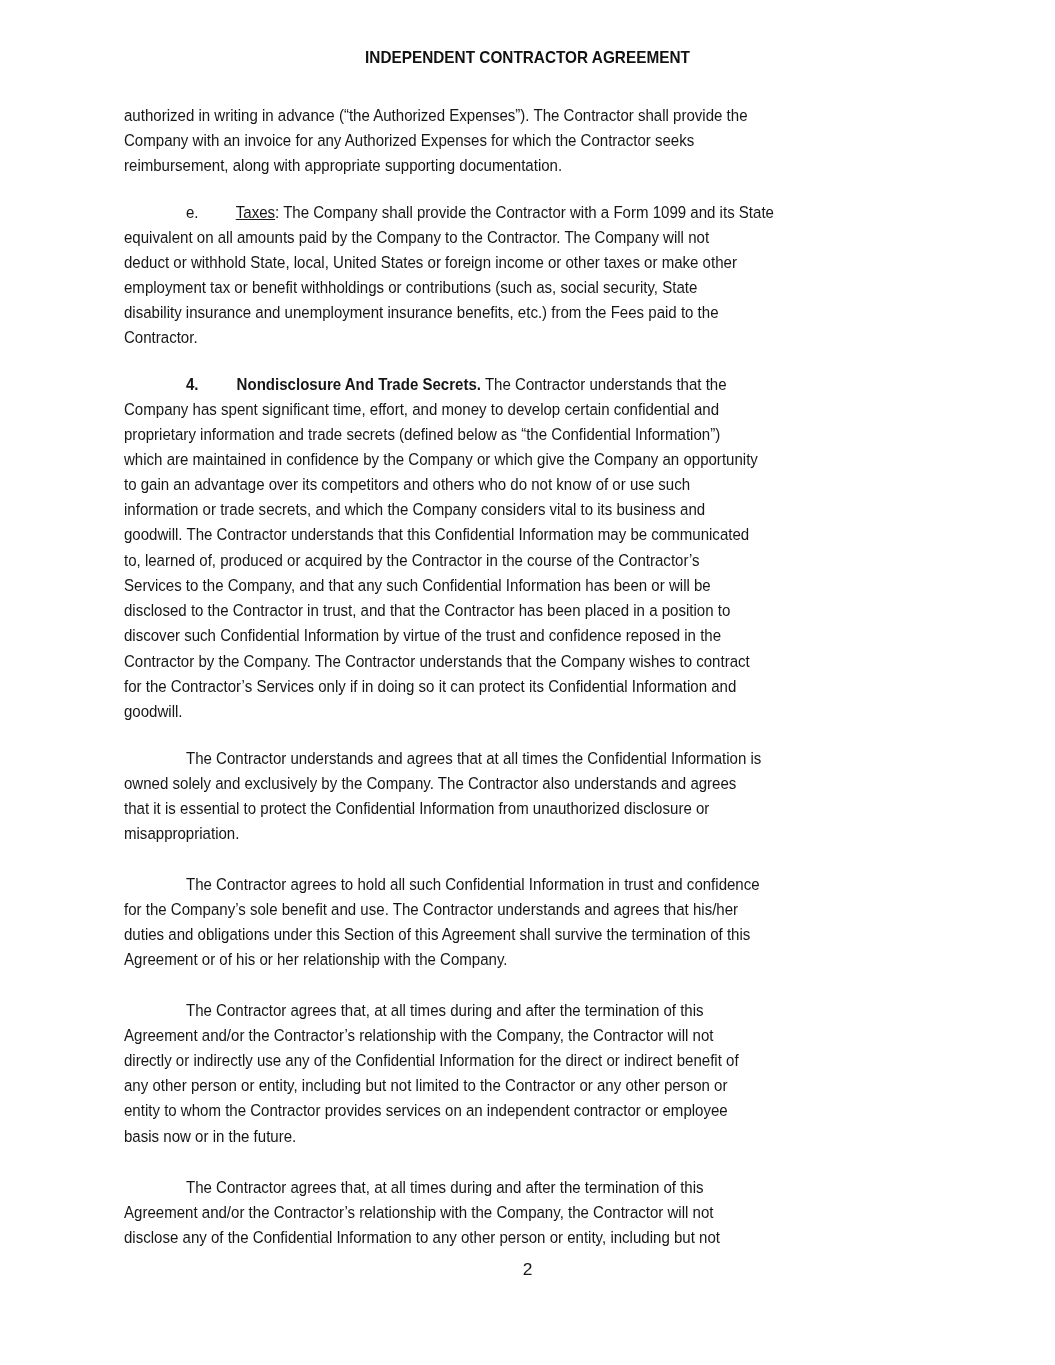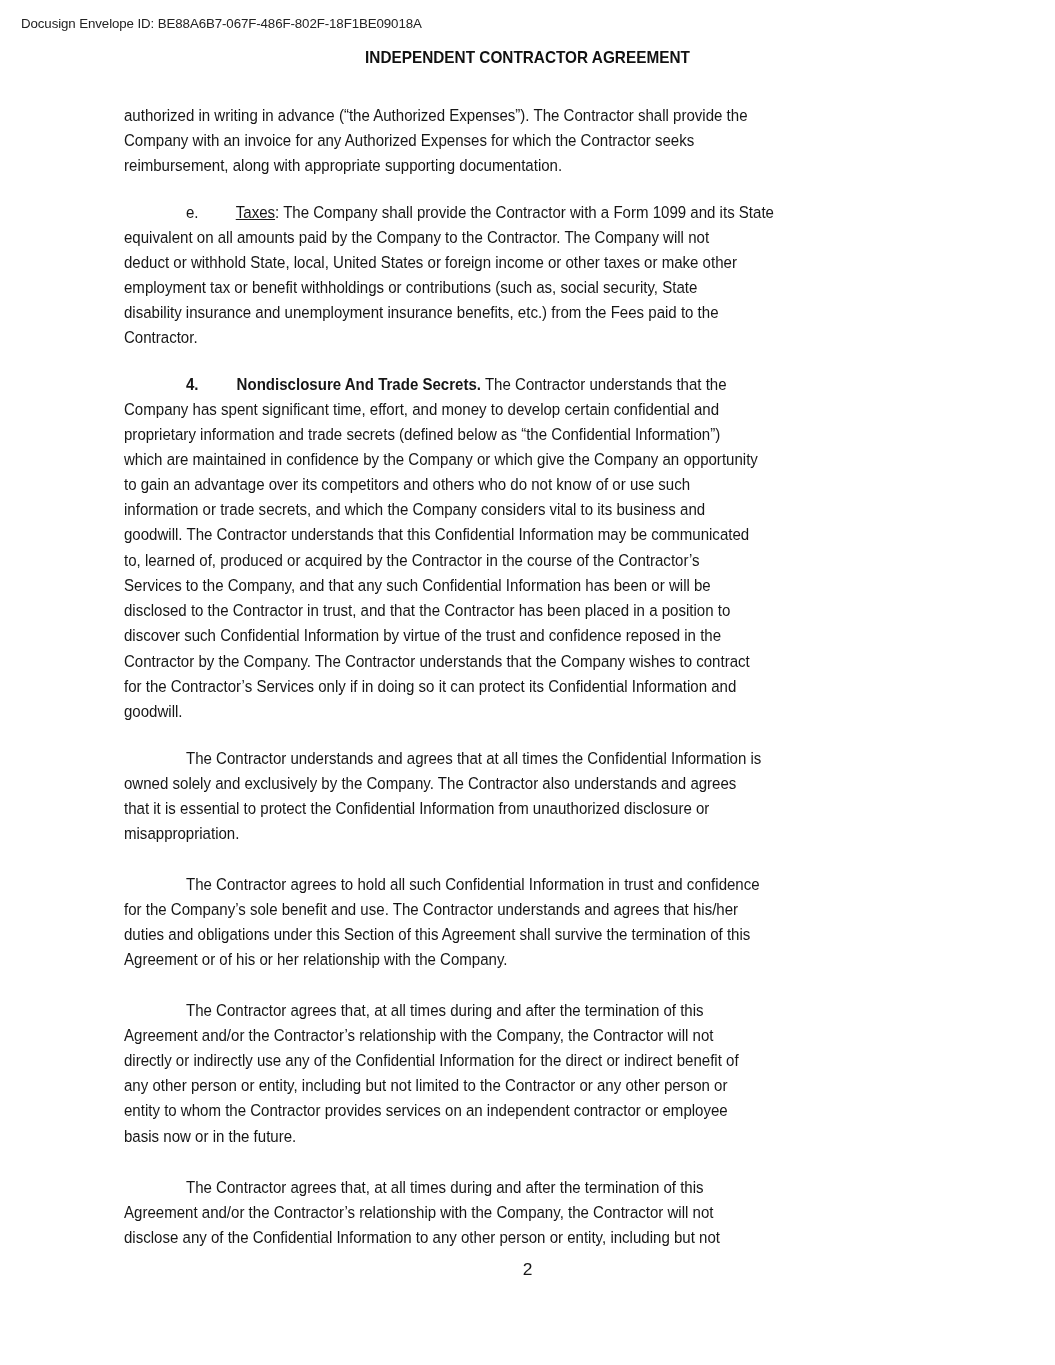--- a/index.html
+++ b/index.html
@@ -12,21 +12,20 @@
   .u { text-decoration: underline; }
   .b { font-weight: bold; }
   .tab { display: inline-block; }
   .pagenum { position: absolute; left: 0; width: 1055px; top: 1259px; text-align: center; font-family: "Liberation Sans", sans-serif; font-size: 17.4px; color: #161616; }
 </style>
 </head>
 <body>
 
 <div class="page">
 
-  <div class="envelope">Docusign Envelope ID: BE88A6B7-067F-486F-802F-18F1BE09018A</div>
   <div class="title">INDEPENDENT CONTRACTOR AGREEMENT</div>
 
   <div>
     <div class="line" style="top:104px">authorized in writing in advance (“the Authorized Expenses”).  The Contractor shall provide the</div>
     <div class="line" style="top:129px">Company with an invoice for any Authorized Expenses for which the Contractor seeks</div>
     <div class="line" style="top:154px">reimbursement, along with appropriate supporting documentation.</div>
   </div>
 
   <div>
     <div class="line indent" style="top:201px"><span>e.</span><span class="tab" style="width:43px"></span><span class="u">Taxes</span><span>:  The Company shall provide the Contractor with a Form 1099 and its State</span></div>

